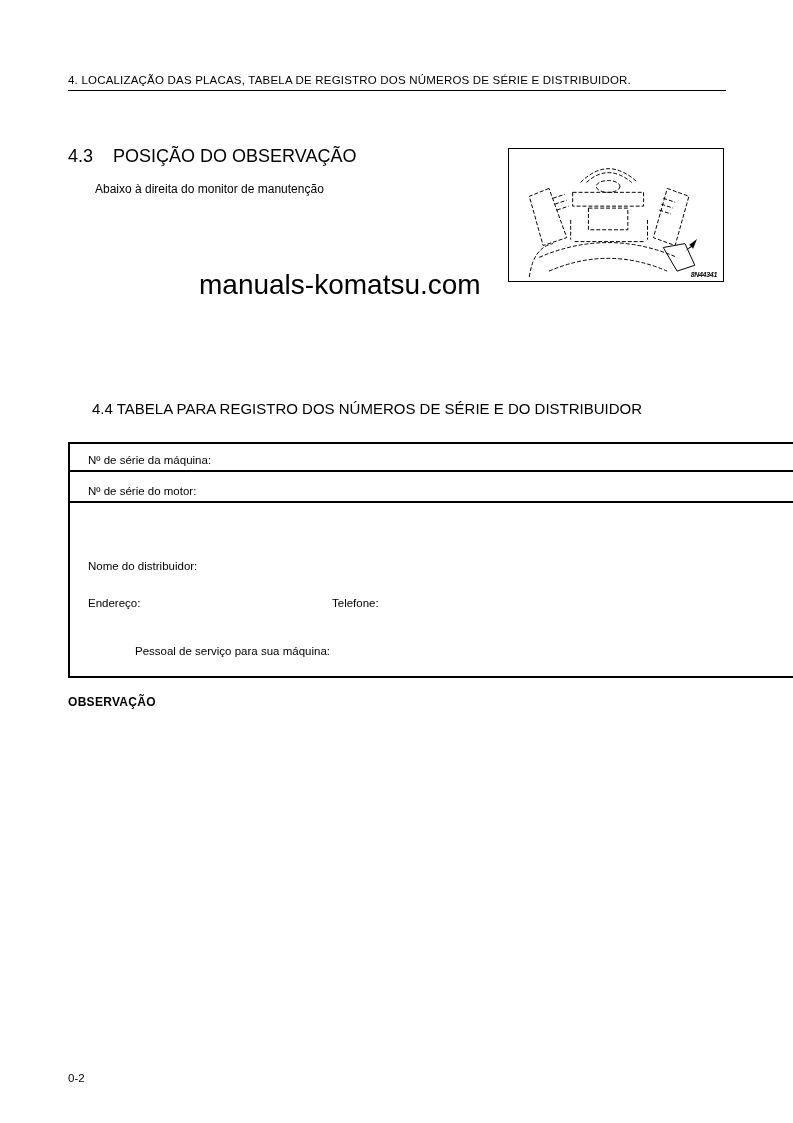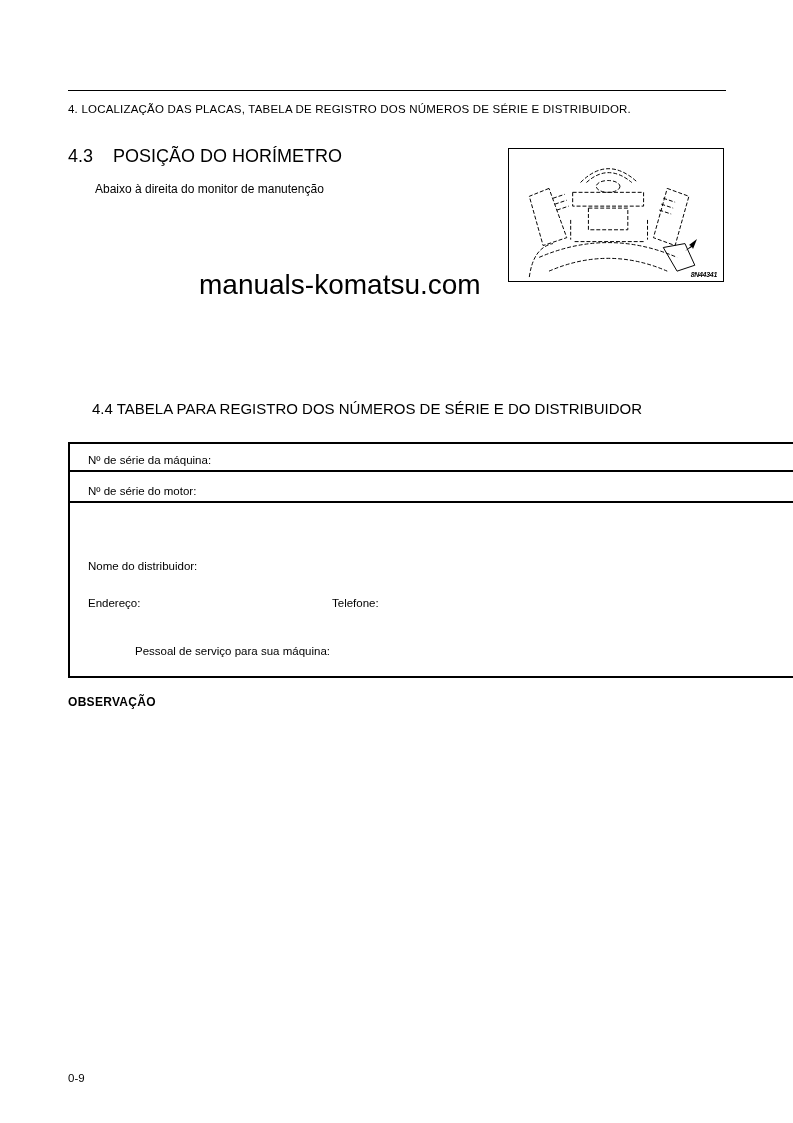--- a/index.html
+++ b/index.html
@@ -1,19 +1,19 @@
 <!DOCTYPE html>
 <html><head>
 <meta charset="utf-8">
 <style>
   html, body { margin: 0; padding: 0; background: #ffffff; }
   body { width: 793px; height: 1123px; position: relative; overflow: hidden;
          font-family: "Liberation Sans", sans-serif; color: #000; }
   .abs { position: absolute; }
-  .header-text { left: 68px; top: 74px; font-size: 11.5px; letter-spacing: 0.2px; white-space: nowrap; margin-top: 29px; }
+  .header-text { left: 68px; top: 74px; font-size: 11.5px; letter-spacing: 0.2px; white-space: nowrap; }
   .header-rule { left: 68px; top: 90px; width: 658px; height: 0; border-top: 1px solid #000; }
   .sec-title { font-size: 18px; white-space: nowrap; }
   .sec43-num { left: 68px; top: 146px; }
   .sec43-title { left: 113px; top: 146px; }
   .body-text { left: 95px; top: 182px; font-size: 12px; white-space: nowrap; }
   .figure { left: 508px; top: 148px; width: 216px; height: 134px; border: 1px solid #000; box-sizing: border-box; }
   .figure svg { width: 100%; height: 100%; display: block; }
   .fig-code { right: 6px; bottom: 3px; font-size: 7px; font-style: italic; font-weight: bold; letter-spacing: -0.3px; }
   .watermark { left: 199px; top: 269px; font-size: 28px; white-space: nowrap; }
   .sec44-title { left: 68px; top: 400px; font-size: 15px; white-space: nowrap; margin-left: 24px; }
@@ -23,21 +23,21 @@
   .obs { left: 68px; top: 695px; font-size: 12px; font-weight: bold; letter-spacing: 0.3px; }
   .page-num { left: 68px; top: 1072px; font-size: 11.5px; }
 </style>
 </head>
 <body>
 
 <div class="abs header-text">4.  LOCALIZAÇÃO DAS PLACAS, TABELA DE REGISTRO DOS NÚMEROS DE SÉRIE E DISTRIBUIDOR.</div>
 <div class="abs header-rule"></div>
 
 <div class="abs sec-title sec43-num">4.3</div>
-<div class="abs sec-title sec43-title">POSIÇÃO DO HORÍMETRO</div>
+<div class="abs sec-title sec43-title">POSIÇÃO DO OBSERVAÇÃO</div>
 <div class="abs body-text">Abaixo à direita do monitor de manutenção</div>
 
 <div class="abs figure">
   <svg viewBox="0 0 216 134" fill="none" stroke="#000" stroke-width="1" stroke-dasharray="4 2">
     <path d="M72 34 Q100 6 130 34"></path>
     <path d="M78 34 Q100 14 124 34"></path>
     <ellipse cx="100" cy="38" rx="12" ry="6"></ellipse>
     <rect x="64" y="44" width="72" height="14"></rect>
     <path d="M40 40 L20 48 L34 98 L58 90 Z"></path>
     <path d="M160 40 L182 48 L168 98 L146 90 Z"></path>
@@ -69,13 +69,13 @@
     <span class="row-label" style="top:13px;">Nº de série do motor:</span>
   </div>
   <span class="row-label" style="top:116px;">Nome do distribuidor:</span>
   <span class="row-label" style="top:153px;">Endereço:</span>
   <span class="row-label" style="top:153px; left:262px;">Telefone:</span>
   <span class="row-label" style="top:201px;margin-left:47px;">Pessoal de serviço para sua máquina:</span>
 </div>
 
 <div class="abs obs">OBSERVAÇÃO</div>
 
-<div class="abs page-num">0-9</div>
+<div class="abs page-num">0-2</div>
 
 </body></html>

